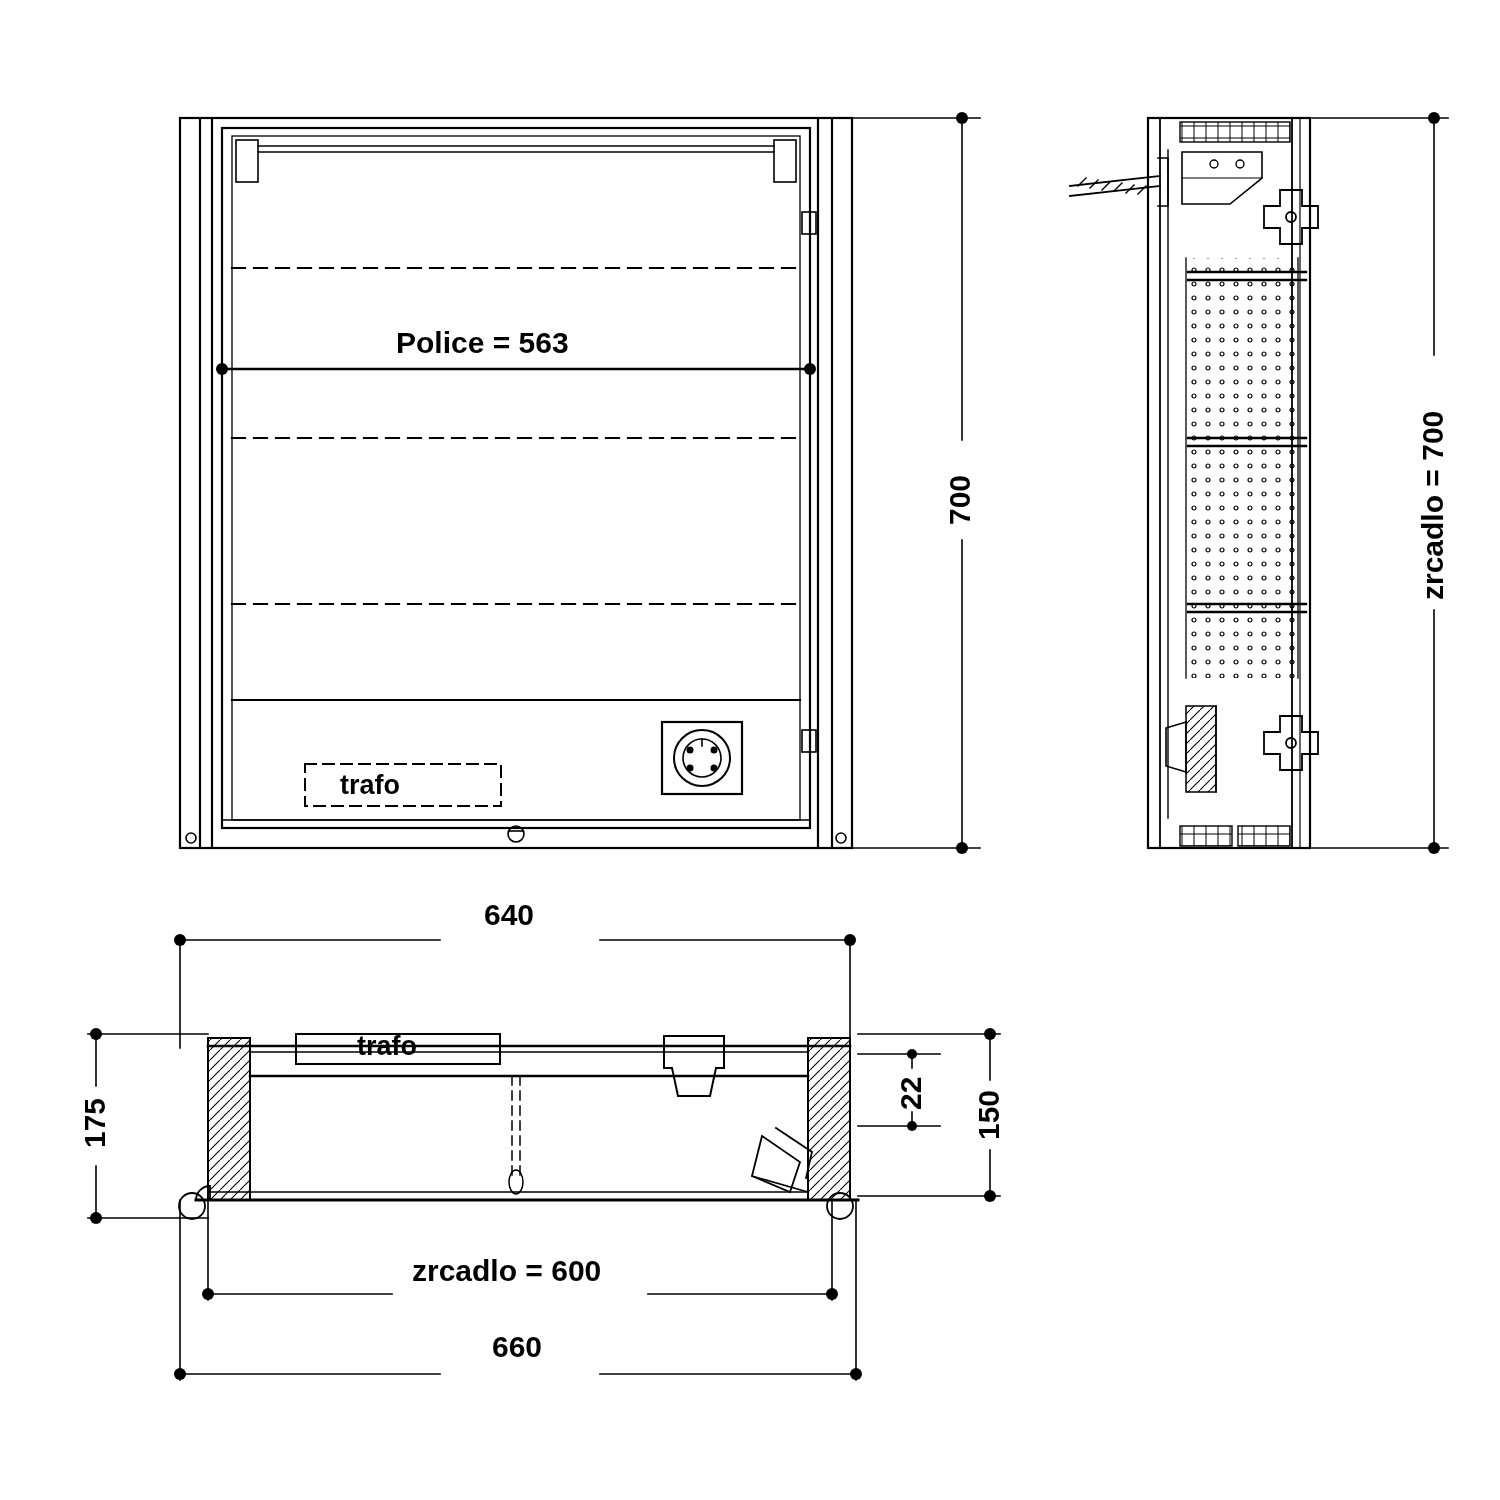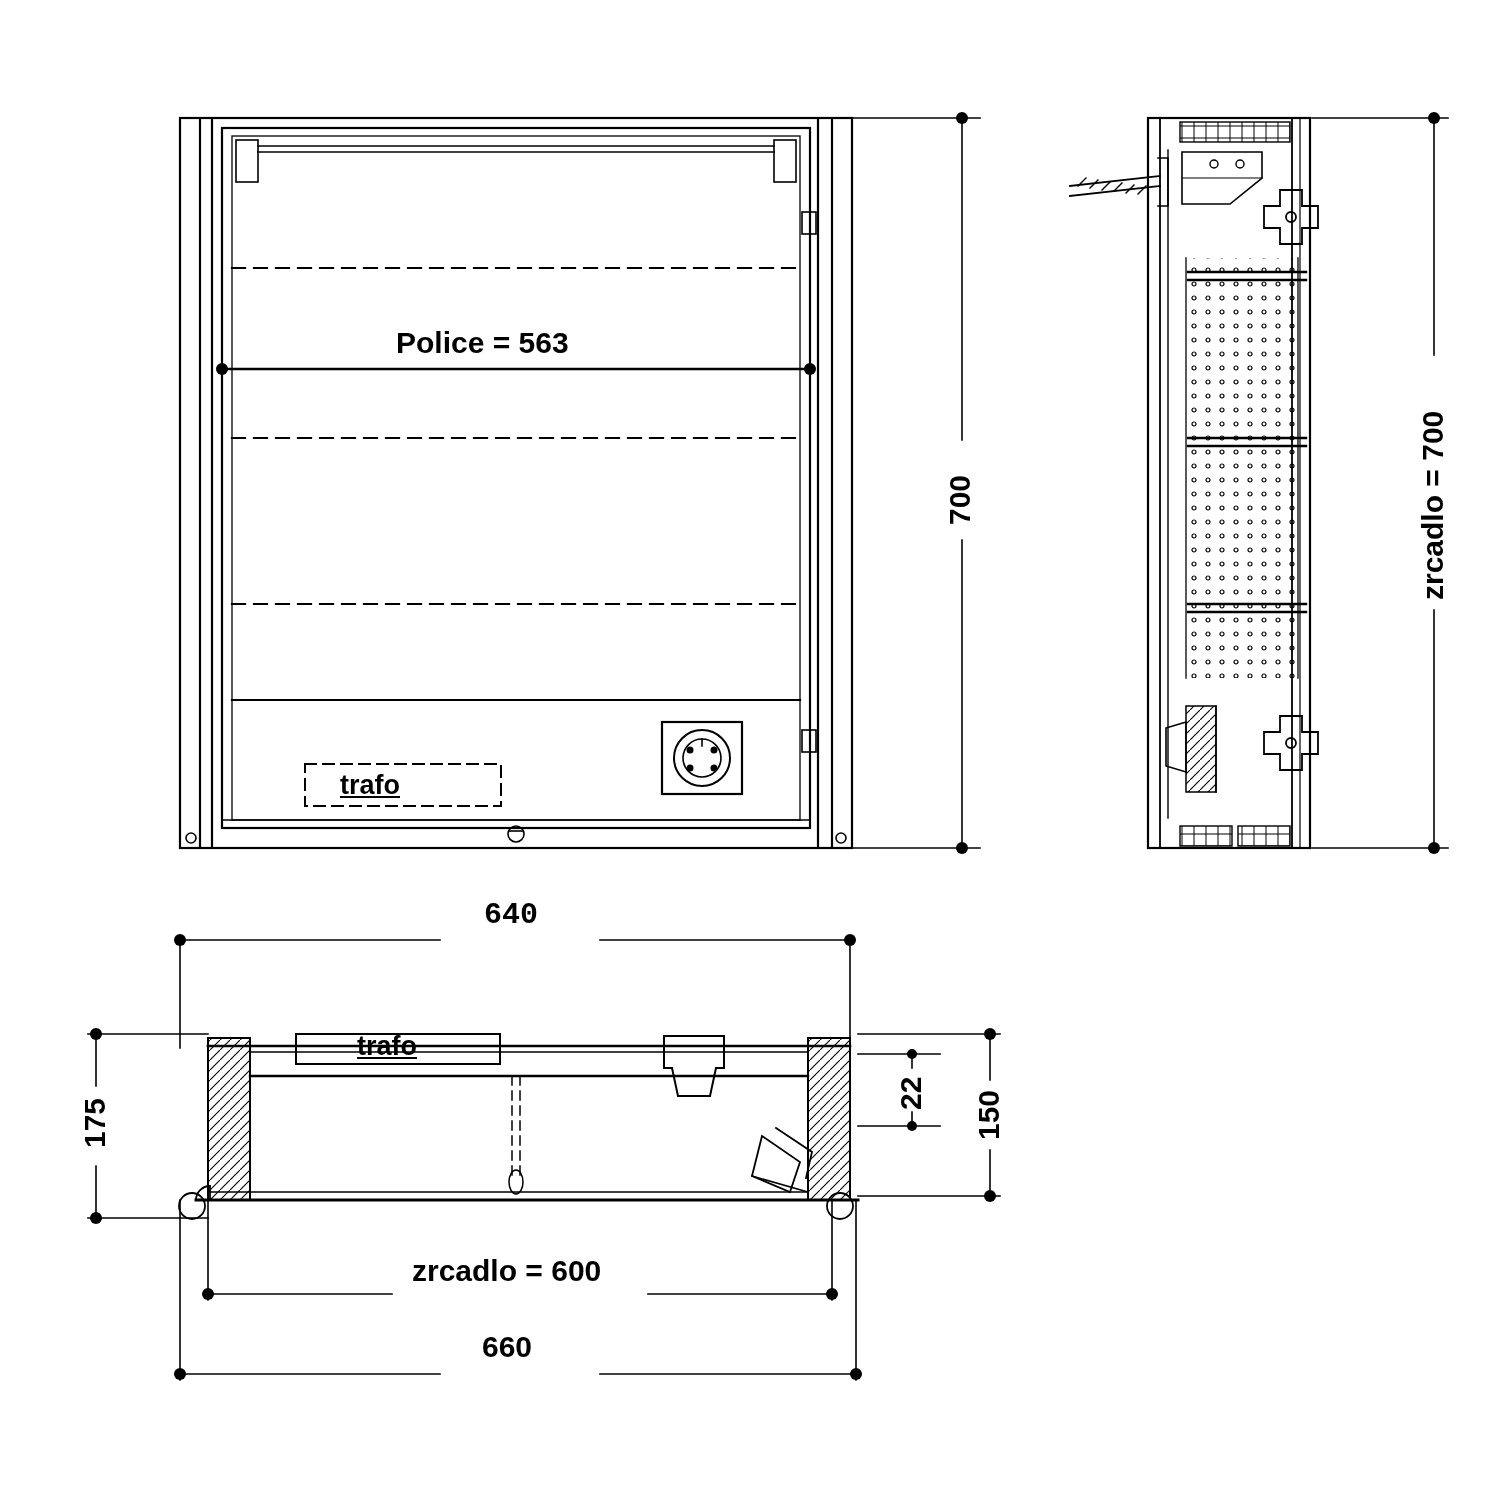--- a/index.html
+++ b/index.html
@@ -28,21 +28,21 @@
   }
   .lbl {
     position: absolute;
     font-family: "Liberation Sans", sans-serif;
     font-weight: bold;
     color: #000000;
     white-space: nowrap;
     line-height: 1;
   }
   .lbl-big { font-size: 30px; }
-  .lbl-mid { font-size: 27px; text-decoration: underline; }
+  .lbl-mid { font-size: 27px; }
   .rot90 { transform: rotate(-90deg); transform-origin: left top; }
 </style>
 </head>
 <body>
 
 <div id="sheet">
 
   <svg class="drawing" viewBox="0 0 1500 1500">
     <defs>
       <pattern id="hatchDots" width="14" height="14" patternUnits="userSpaceOnUse">
@@ -274,27 +274,27 @@
   </svg>
 
   <div class="lbl lbl-big" style="left:396px; top:328px;">Police = 563</div>
 
   <div class="lbl lbl-mid" style="left:340px; top:772px;">trafo</div>
 
   <div class="lbl lbl-big rot90" style="left:945px; top:525px;">700</div>
 
   <div class="lbl lbl-big rot90" style="left:1418px; top:600px;">zrcadlo = 700</div>
 
-  <div class="lbl lbl-big" style="left:484px; top:900px;font-family:Liberation Mono, monospace;">640</div>
+  <div class="lbl lbl-big" style="left:484px; top:900px;">640</div>
 
   <div class="lbl lbl-mid" style="left:357px; top:1033px;">trafo</div>
 
   <div class="lbl lbl-big" style="left:412px; top:1256px;text-align:right;">zrcadlo = 600</div>
 
-  <div class="lbl lbl-big" style="left:482px; top:1332px;">660</div>
+  <div class="lbl lbl-big" style="left:492px; top:1332px;">660</div>
 
   <div class="lbl lbl-big rot90" style="left:80px; top:1148px;">175</div>
 
   <div class="lbl lbl-big rot90" style="left:974px; top:1140px;">150</div>
 
   <div class="lbl lbl-big rot90" style="left:896px; top:1110px;">22</div>
 
 </div>
 
 </body></html>

